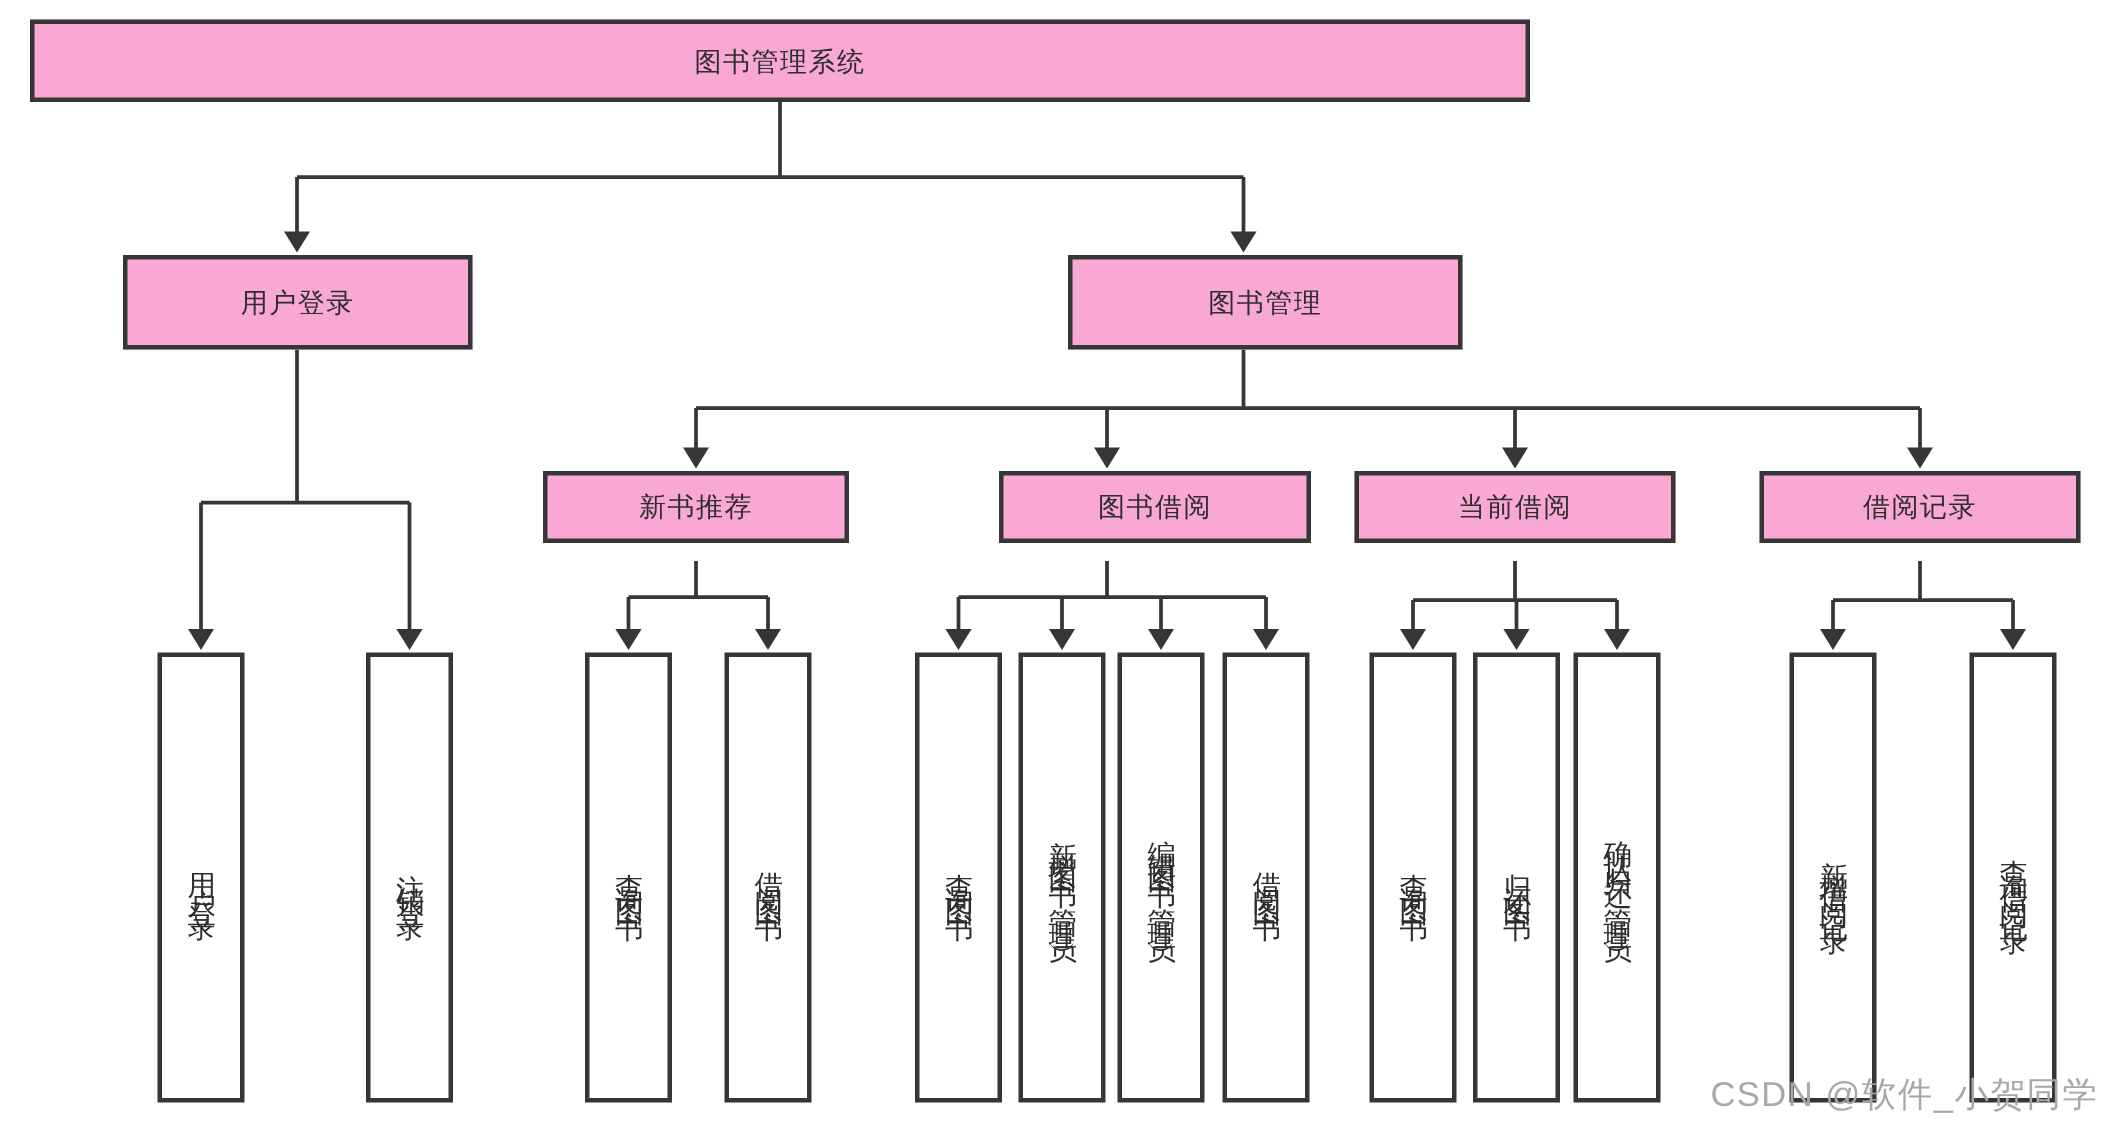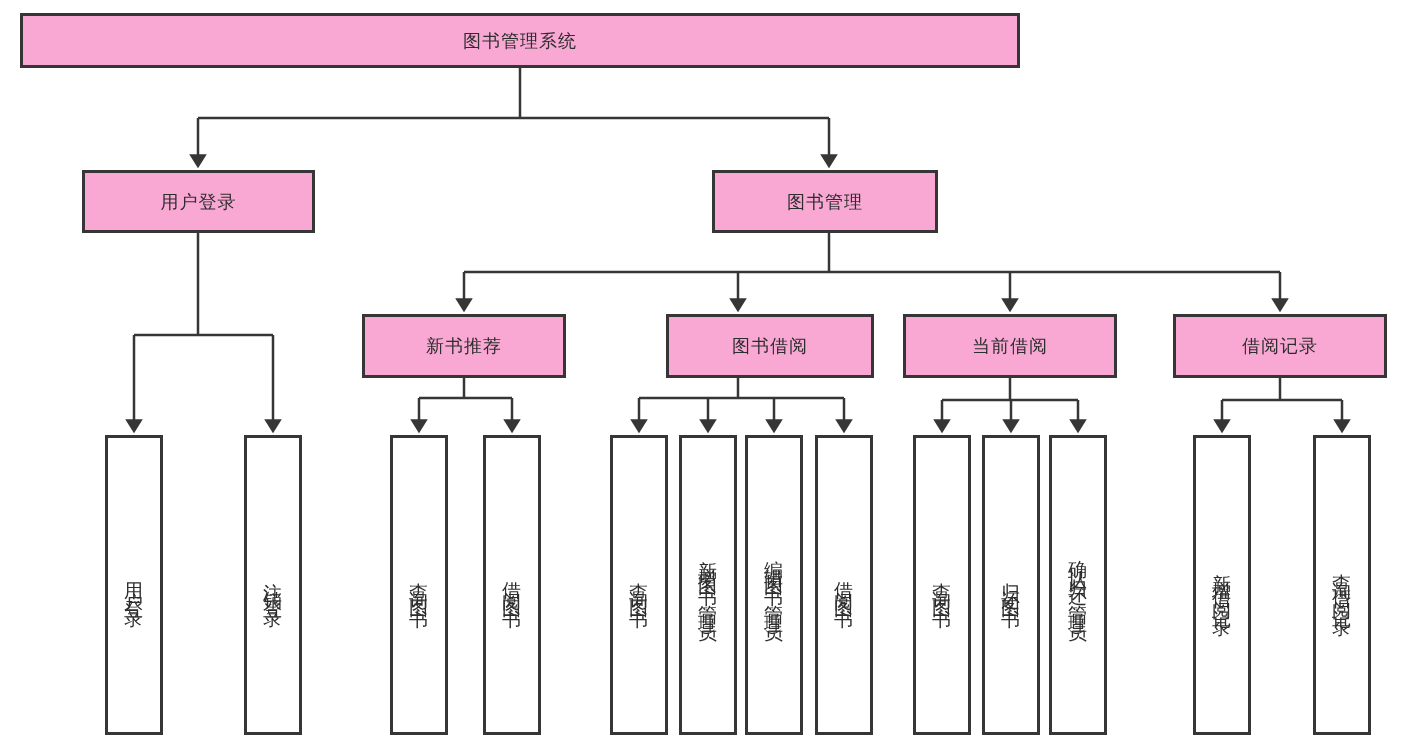--- a/index.html
+++ b/index.html
@@ -34,21 +34,21 @@
     align-items: center;
     justify-content: center;
     color: var(--text);
   }
   .node-h {
     font-size: 18px;
     letter-spacing: 1px;
   }
   .root-box  { left: 20px;  top: 13px;  width: 1000px; height: 55px; }
   .lvl2-box  { top: 170px;  height: 63px; }
-  .lvl3-box  { top: 314px;  height: 64px; }
+  .lvl3-box  { top: 314px;  height: 48px; }
   .leaf {
     position: absolute;
     top: 435px;
     width: 58px; height: 300px;
     border: 3px solid var(--line);
     background: #fff;
     display: flex;
     align-items: center;
     justify-content: center;
     color: var(--text);
@@ -141,21 +141,21 @@
     </g>
   </svg>
 
   <div class="node node-h root-box">
     <span>图书管理系统</span>
   </div>
 
   <div class="node node-h lvl2-box" style="left:82px; width:233px;">
     <span>用户登录</span>
   </div>
-  <div class="node node-h lvl2-box" style="left:712px; width:226px;">
+  <div class="node node-h lvl2-box" style="left:712px; width:263px;">
     <span>图书管理</span>
   </div>
 
   <div class="node node-h lvl3-box" style="left:362px; width:204px;">
     <span>新书推荐</span>
   </div>
   <div class="node node-h lvl3-box" style="left:634px; width:208px;margin-left:32px;">
     <span>图书借阅</span>
   </div>
   <div class="node node-h lvl3-box" style="left:1173px; width:214px;">
@@ -202,14 +202,15 @@
     <span>确认归还（管理员）</span>
   </div>
 
   <div class="leaf" style="left:1193px;">
     <span>新增借阅记录</span>
   </div>
   <div class="leaf" style="left:1313px;">
     <span>查询借阅记录</span>
   </div>
 
+  <div class="watermark">CSDN @软件_小贺同学</div>
 
 </div>
 
 </body></html>

